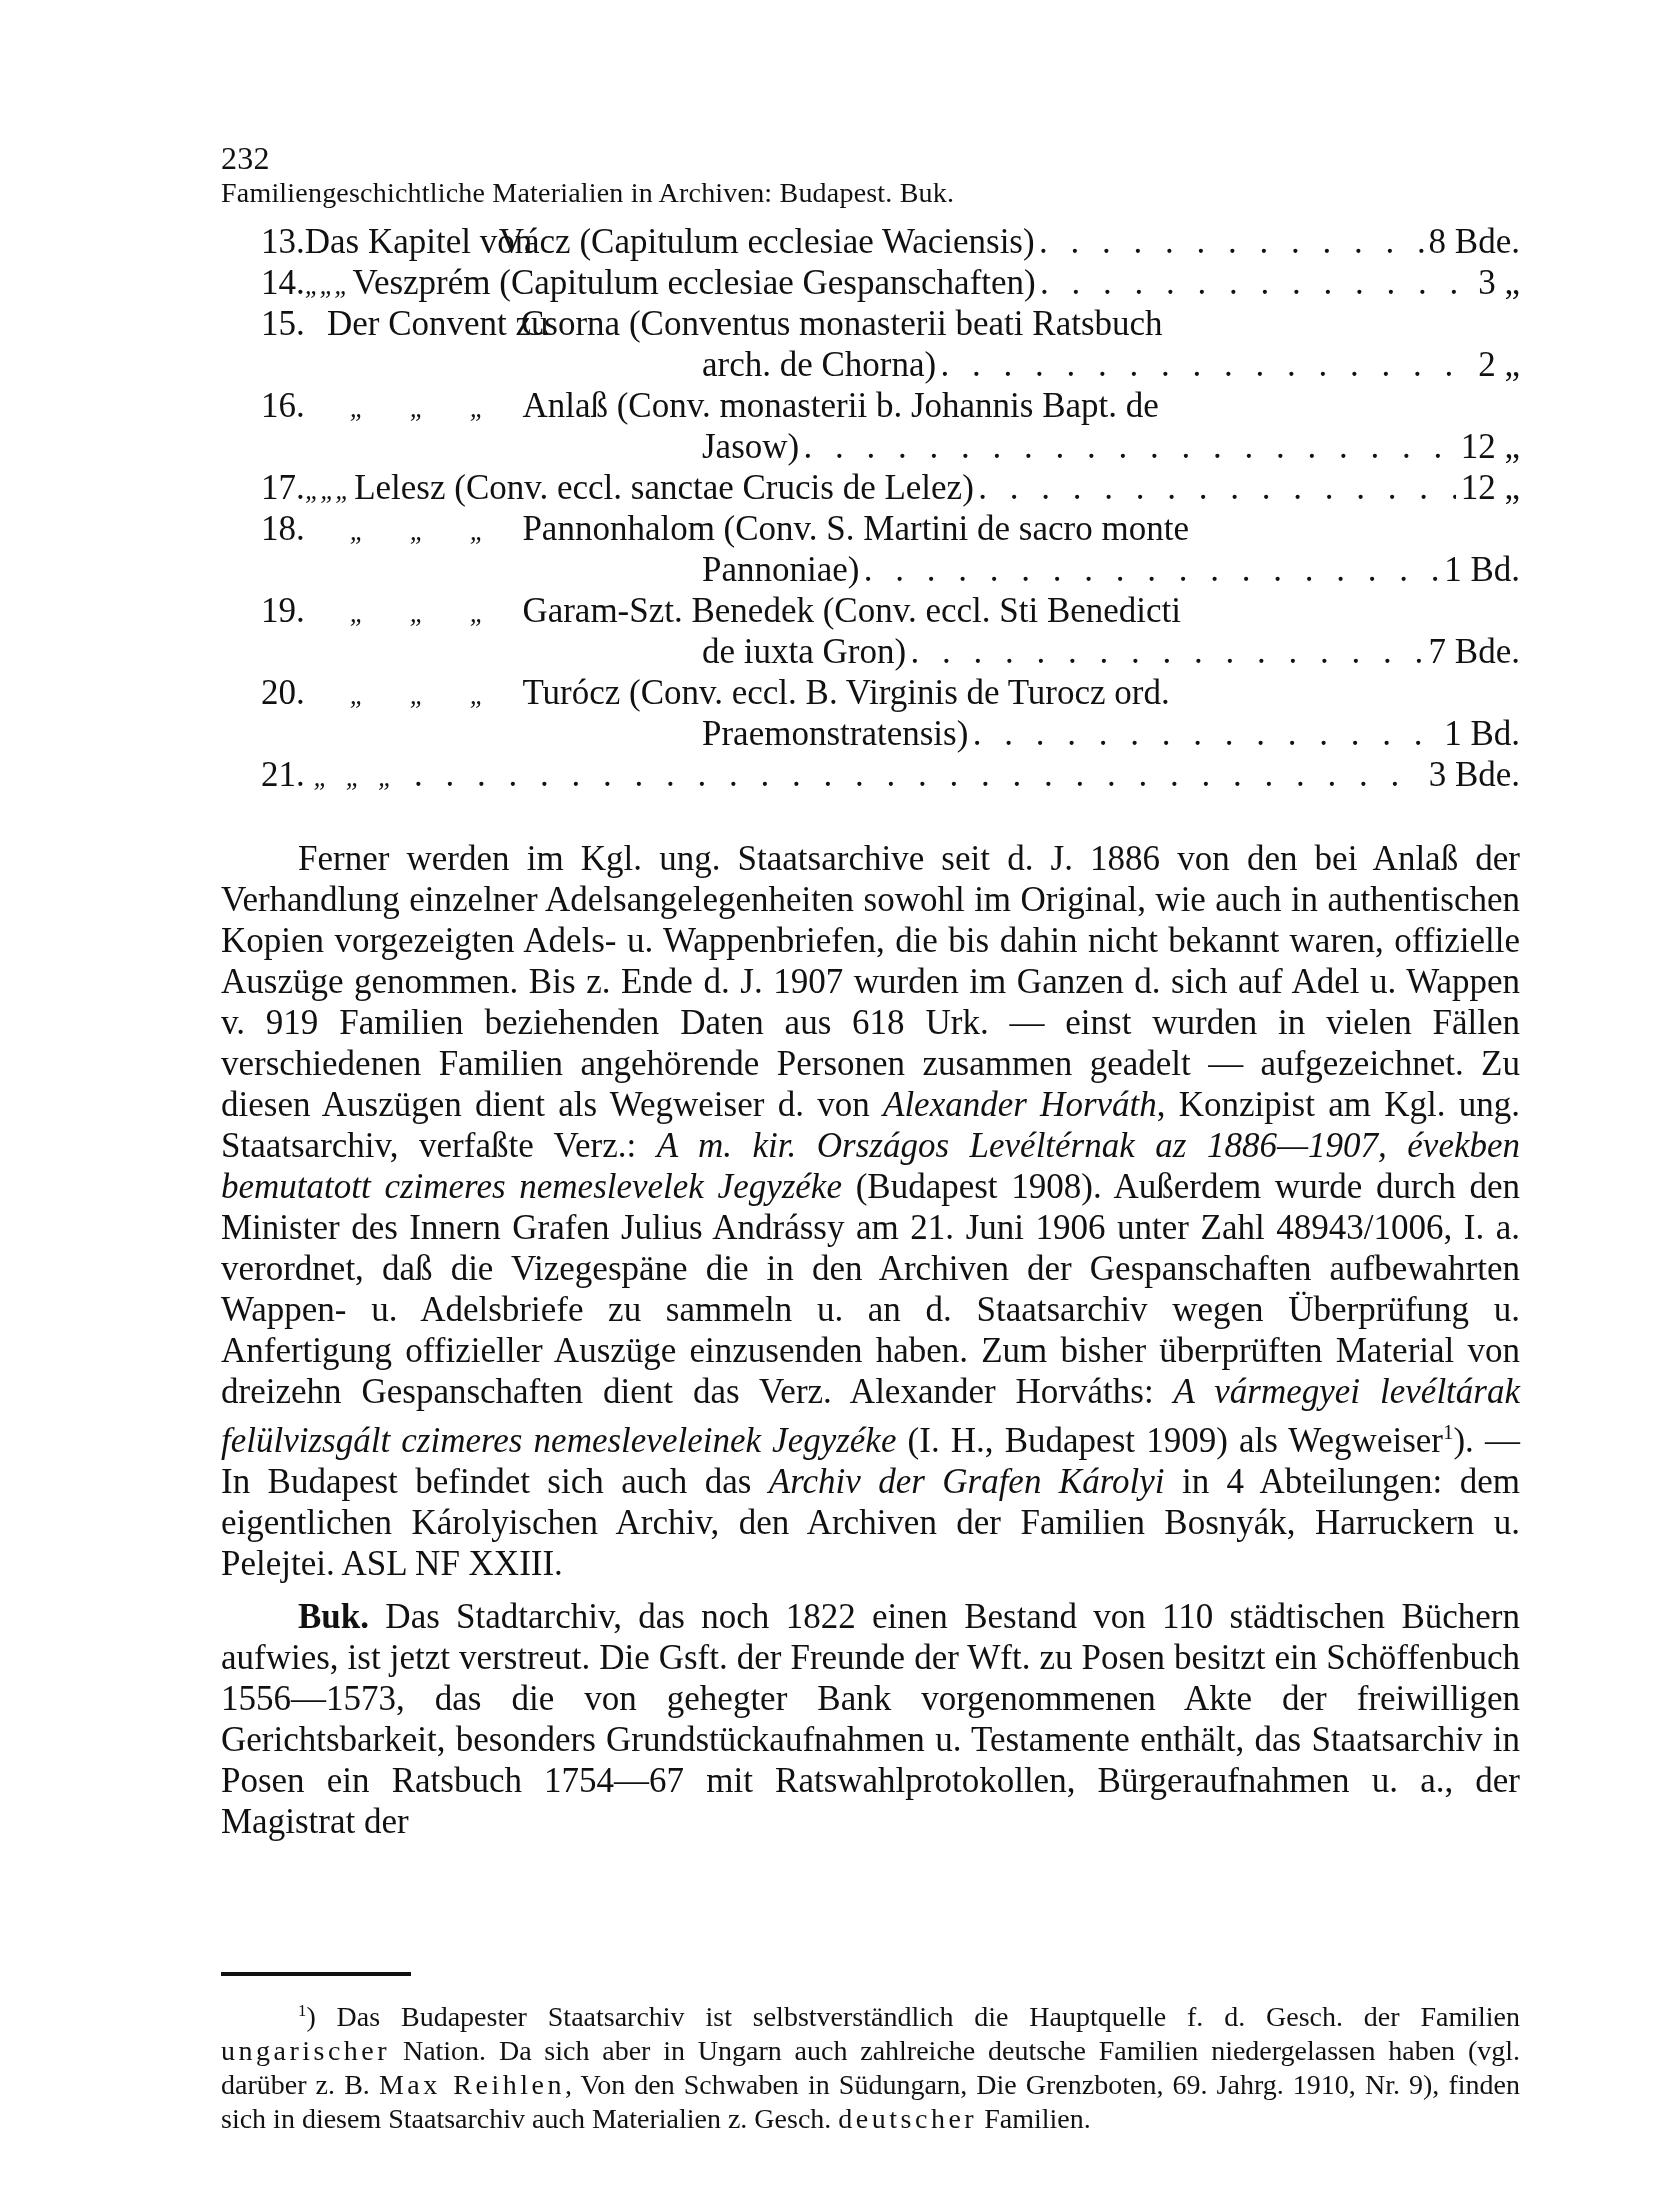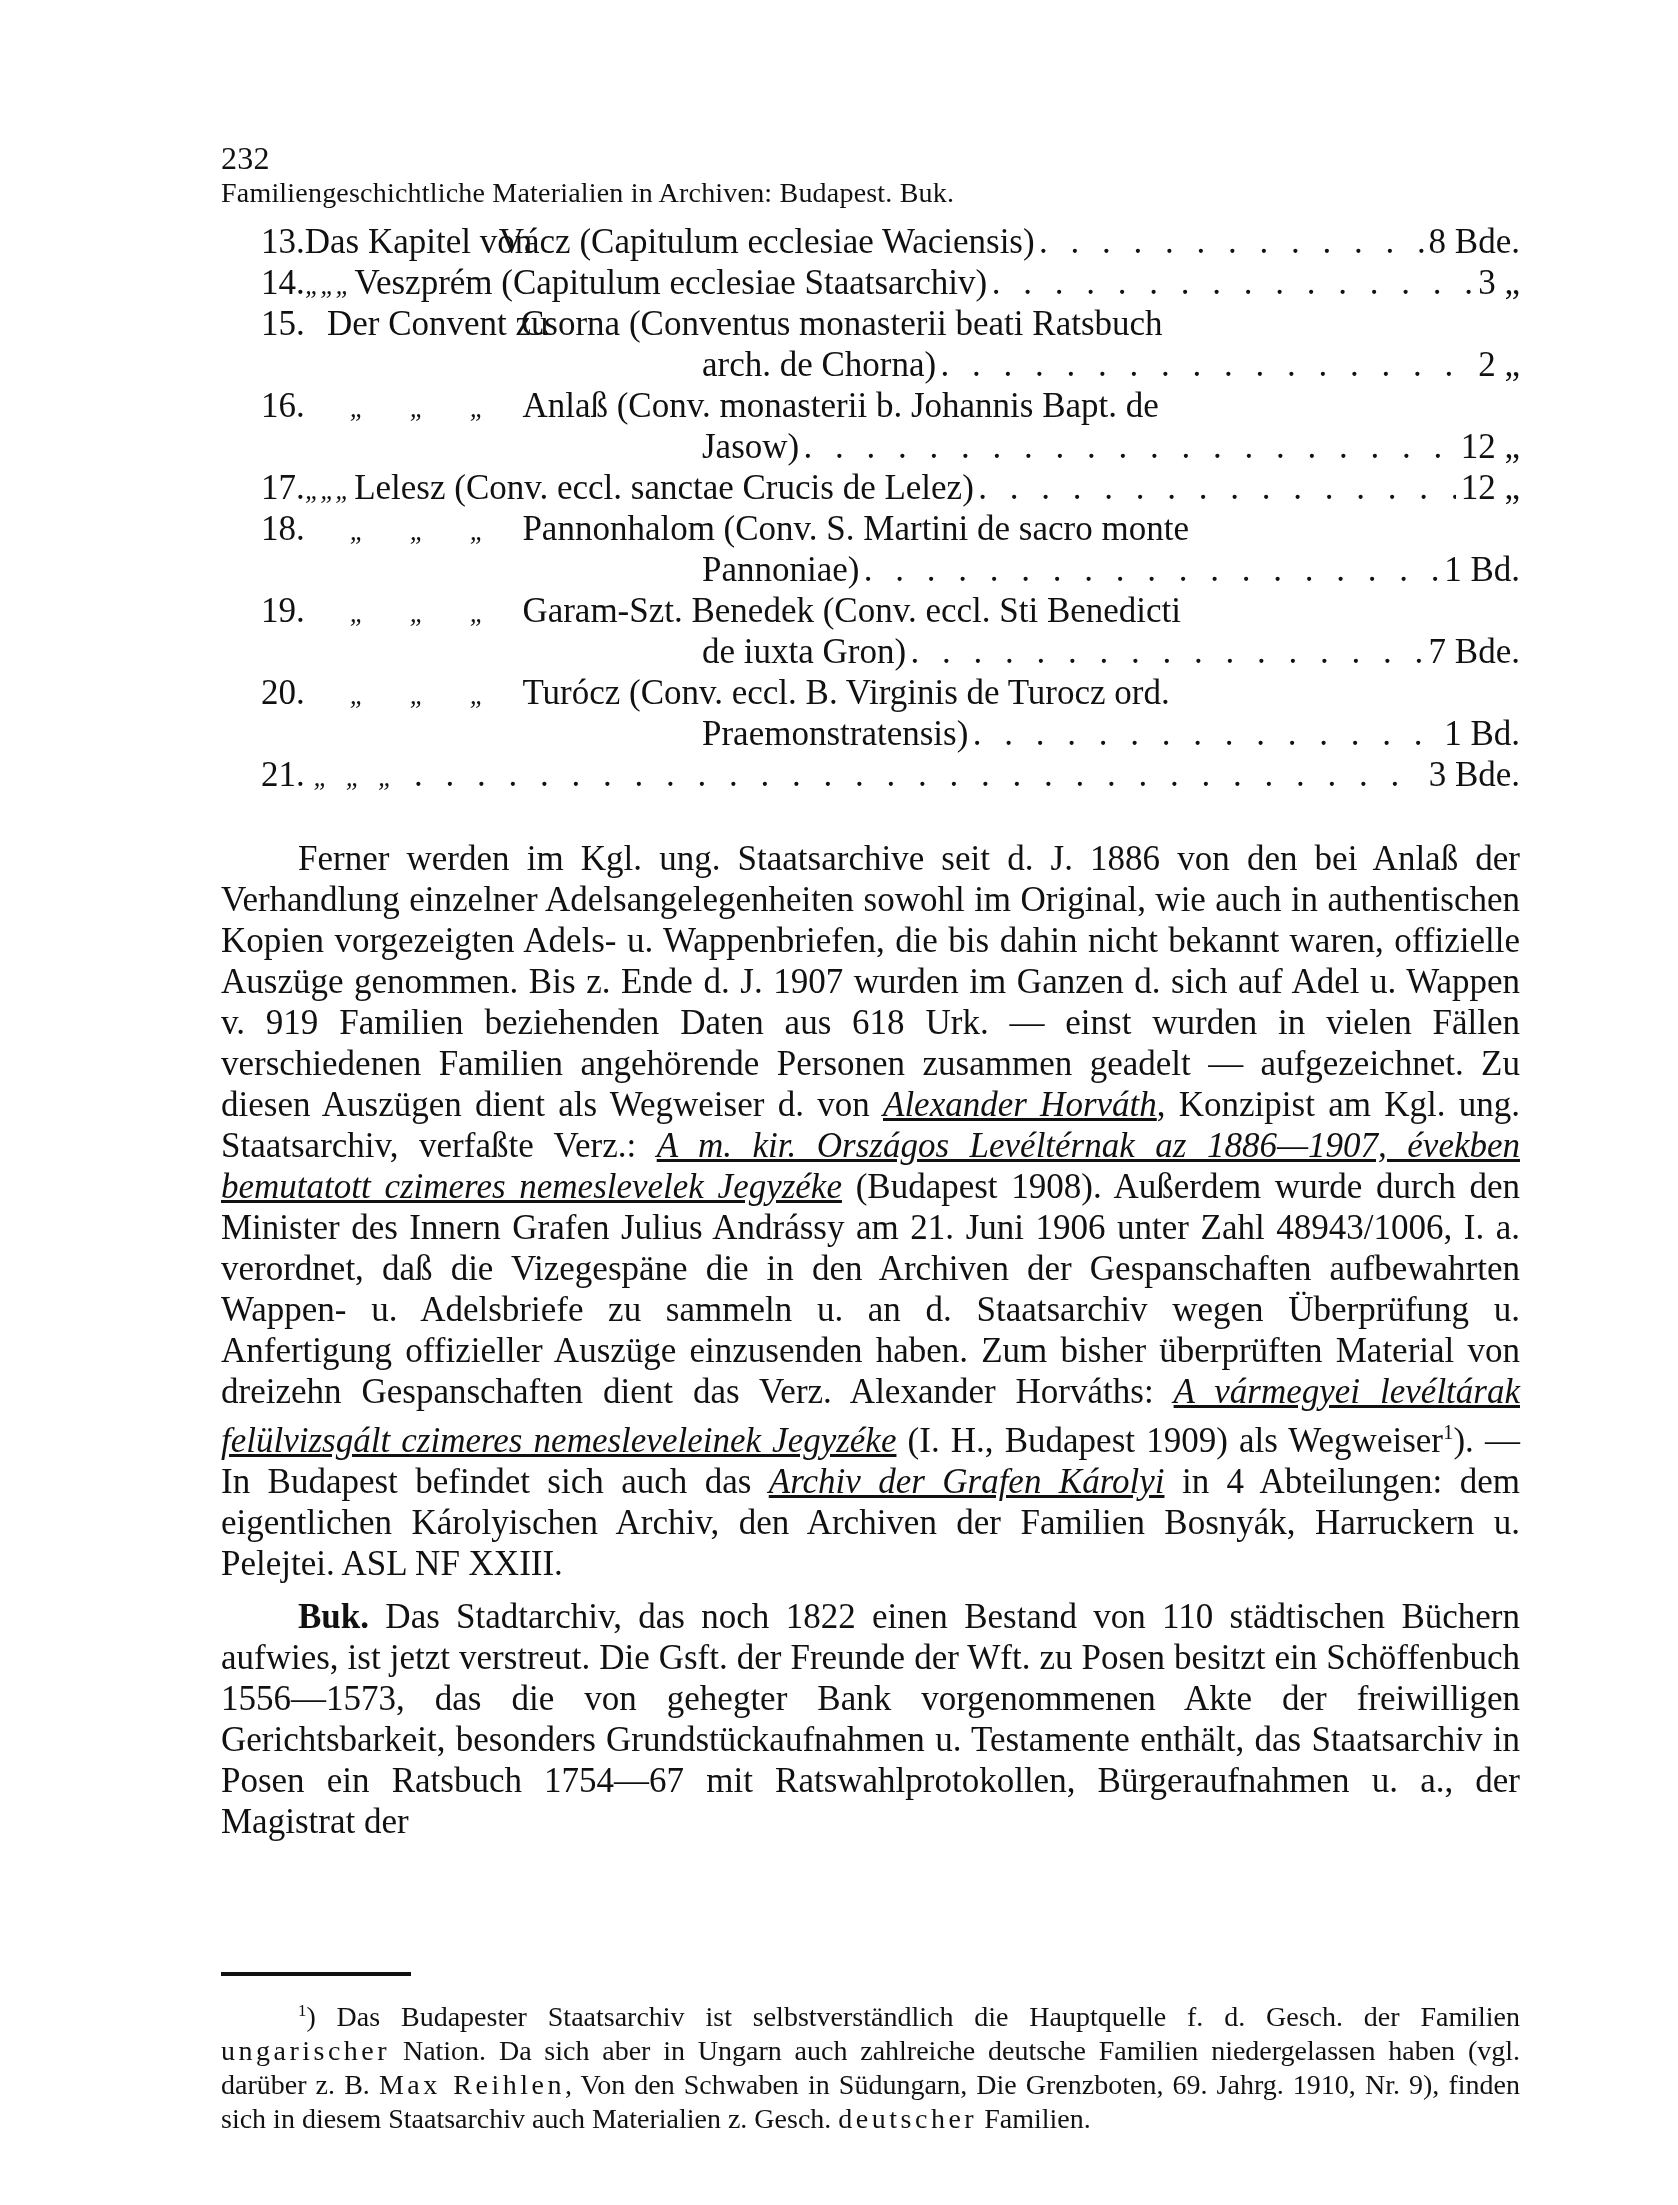--- a/index.html
+++ b/index.html
@@ -26,21 +26,21 @@
   .cont { padding-left: 481px; }
   .dots { flex: 1 1 auto; overflow: hidden; letter-spacing: 7px; padding: 0 4.4px; }
   .qty { width: 115px; text-align: left; padding-left: 4.4px; }
   .body-text {
     position: absolute; top: 838px; left: 0; width: 1299px;
     font-size: 35px; line-height: 41px; text-align: justify;
   }
   .body-text p { margin: 0; text-indent: 77px; }
   .body-text p.first { text-indent: 77px; }
   .body-text p + p { margin-top: 12px; }
-  .it { font-style: italic; text-decoration: underline; }
+  .it { font-style: italic; }
   .bold { font-weight: bold; }
   .rule {
     position: absolute; top: 1972px; left: 0; width: 190px; height: 3.5px; background: #111;
   }
   .footnote {
     position: absolute; top: 1994px; left: 0; width: 1299px;
     font-size: 28px; line-height: 34px; text-align: justify;
   }
   .footnote p { margin: 0; text-indent: 77px; }
   .spaced { letter-spacing: 3.5px; }
@@ -63,21 +63,21 @@
         <span class="desc">Vácz (Capitulum ecclesiae Waciensis)</span>
         <span class="dots">. . . . . . . . . . . . . . . . . . . . . . . . . . . . . . . . . . . . . . . . . . . . . . . . . . . . . . . . . . . . </span>
         <span class="qty">8 Bde.</span>
       </div>
       <div class="row">
         <span class="num">14.</span>
         <span class="ditto">„</span>
         <span class="ditto">„</span>
         <span class="ditto">„</span>
         <span style="width: 15.4px;"></span>
-        <span class="desc">Veszprém (Capitulum ecclesiae Staatsarchiv)</span>
+        <span class="desc">Veszprém (Capitulum ecclesiae Gespanschaften)</span>
         <span class="dots">. . . . . . . . . . . . . . . . . . . . . . . . . . . . . . . . . . . . . . . . . . . . . . . . . . . . . . . . . . . . </span>
         <span class="qty">3 „</span>
       </div>
       <div class="row">
         <span class="num">15.</span>
         <span class="lead" style="width: 194px;">Der Convent zu</span>
         <span class="desc">Csorna (Conventus monasterii beati Ratsbuch</span>
       </div>
       <div class="row cont">
         <span class="desc">arch. de Chorna)</span>

